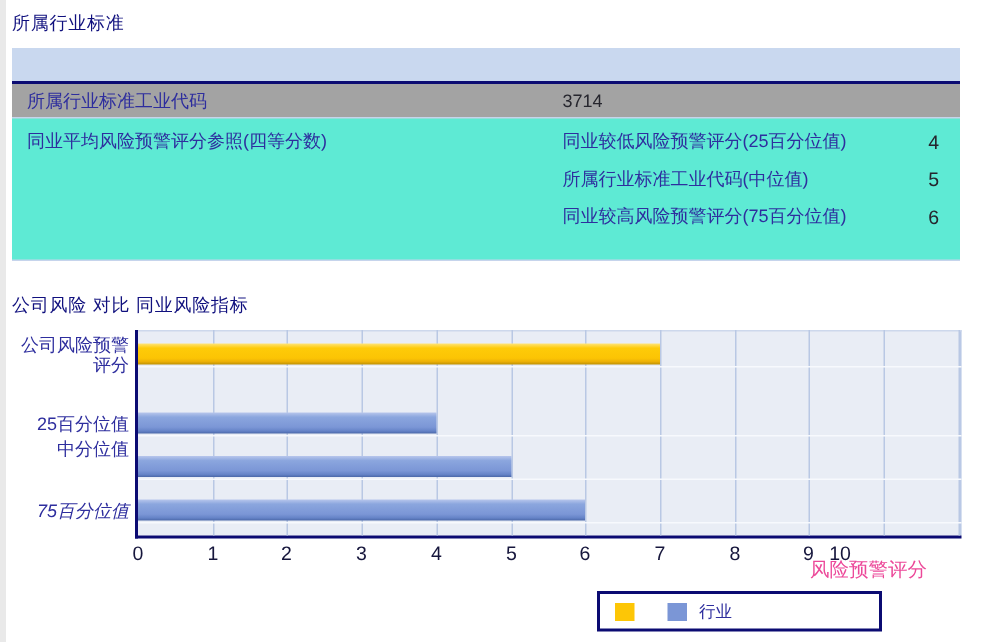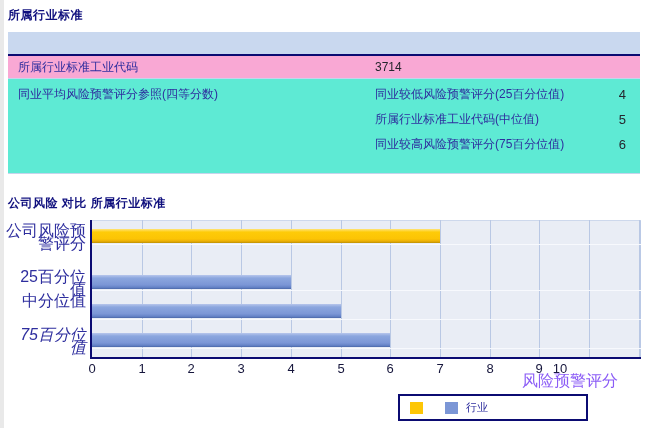--- a/index.html
+++ b/index.html
@@ -4,50 +4,50 @@
 <style>
   * { margin:0; padding:0; box-sizing:border-box; }
   html,body { background:#ffffff; }
   body { font-family:"Liberation Sans","DejaVu Sans",sans-serif; }
   #page {
     position:relative; width:656px; height:428px; background:#ffffff;
     overflow:hidden; font-size:12px; color:#26262e;
   }
   .edge-strip { position:absolute; left:0; top:0; width:4px; height:428px; background:#e9e9e9; }
 
-  .sec-title { position:absolute; left:8px; font-weight:bold; font-size:12px; color:#10107e; letter-spacing:0.5px; }
+  .sec-title { position:absolute; left:8px; font-weight:normal; font-size:12px; color:#10107e; letter-spacing:0.5px; }
   #title1 { top:7px; }
   #title2 { top:195px; }
 
   
   #tbl { position:absolute; left:8px; top:32px; width:632px; }
   .thead { height:24px; background:#c9d8ef; border-bottom:2px solid #0b0b72; }
-  .trow { display:flex; align-items:center; height:23px; background:#f9a8d4; border-bottom:1px solid #c6d4ec; }
+  .trow { display:flex; align-items:center; height:23px; background:#a3a3a3; border-bottom:1px solid #c6d4ec; }
   .trow .lbl, #row-quartile .lbl { width:367px; padding-left:10px; color:#2e2e9e; flex:none; }
   .trow .val { color:#26262e; }
   #row-quartile { display:flex; align-items:flex-start; background:#5eead4; border-bottom:1px solid #c6d4ec; min-height:74px; }
   #row-quartile .lbl { padding-top:7px; }
   .sub-col { flex:1; padding-top:3px; padding-bottom:16px; }
   .subrow { display:flex; height:25px; line-height:25px; }
   .subrow .sub-lbl { flex:1; color:#2e2e9e; }
   .subrow .sub-val { width:46px; text-align:right; padding-right:14px; color:#26262e; font-size:13px; }
 
   
   #chart-area { position:absolute; left:0; top:0; width:656px; height:428px; pointer-events:none; }
   .plot-bg { position:absolute; left:92px; top:220px; width:549px; height:137px; background:#e9edf5; border-top:1px solid #cdd8ec; border-right:1px solid #bac9e6; }
   .spine-left { position:absolute; left:90px; top:220px; width:2px; height:139px; background:#0b0b72; }
   .axis-bottom { position:absolute; left:90px; top:357px; width:551px; height:2px; background:#0b0b72; }
   .gridline { position:absolute; top:220px; width:1px; height:137px; background:#b9c8e4; }
   .bar { position:absolute; height:14px; }
   .bar-s0 { background:linear-gradient(to bottom,#ffe478 0%,#fecb08 22%,#fcc404 70%,#edb106 86%,#bd9003 100%); }
   .bar-s1 { background:linear-gradient(to bottom,#b7c6ec 0%,#8ba6de 22%,#7b96d6 70%,#6583c7 88%,#4a67a8 100%); }
   .band-line { position:absolute; left:92px; width:549px; height:1px; background:#f7f9fd; }
-  .cat-label { position:absolute; right:570px; width:80px; text-align:right; color:#2e2e9e; font-size:16px; line-height:13px; transform:translateY(-50%); }
+  .cat-label { position:absolute; right:570px; width:80px; text-align:right; color:#2e2e9e; font-size:12px; line-height:13px; transform:translateY(-50%); }
   .x-tick { position:absolute; top:361px; width:40px; text-align:center; color:#16163c; font-size:13px; }
-  #x-axis-label { position:absolute; right:38px; top:371px; color:#8b5cf6; font-size:16px; }
+  #x-axis-label { position:absolute; right:38px; top:371px; color:#ec4899; font-size:13px; }
 
   
   #legend { position:absolute; left:398px; top:394px; height:27px; min-width:190px;
     display:inline-flex; align-items:center; padding:0 10px; background:#ffffff;
     border:2px solid #0b0b72; color:#2e2e9e; font-size:11px; white-space:nowrap; }
   .swatch { width:13px; height:12px; flex:none; }
   #legend-swatch-company { background:#fdc606; margin-right:8px; }
   #legend-swatch-industry { background:#7b96d6; margin-left:14px; margin-right:8px; }
 </style>
 </head>
@@ -79,21 +79,21 @@
           <div class="sub-val">5</div>
         </div>
         <div class="subrow">
           <div class="sub-lbl">同业较高风险预警评分(75百分位值)</div>
           <div class="sub-val">6</div>
         </div>
       </div>
     </div>
   </div>
 
-  <div class="sec-title" id="title2">公司风险 对比 所属行业标准</div>
+  <div class="sec-title" id="title2">公司风险 对比 同业风险指标</div>
 
   <div id="chart-area">
     <div class="plot-bg"></div>
 
     <div class="spine-left"></div>
     <div class="axis-bottom"></div>
     <div id="x-axis-label">风险预警评分</div>
   <div class="gridline" style="left: 142px;"></div>
       <div class="gridline" style="left: 191px;"></div>
       <div class="gridline" style="left: 241px;"></div>

